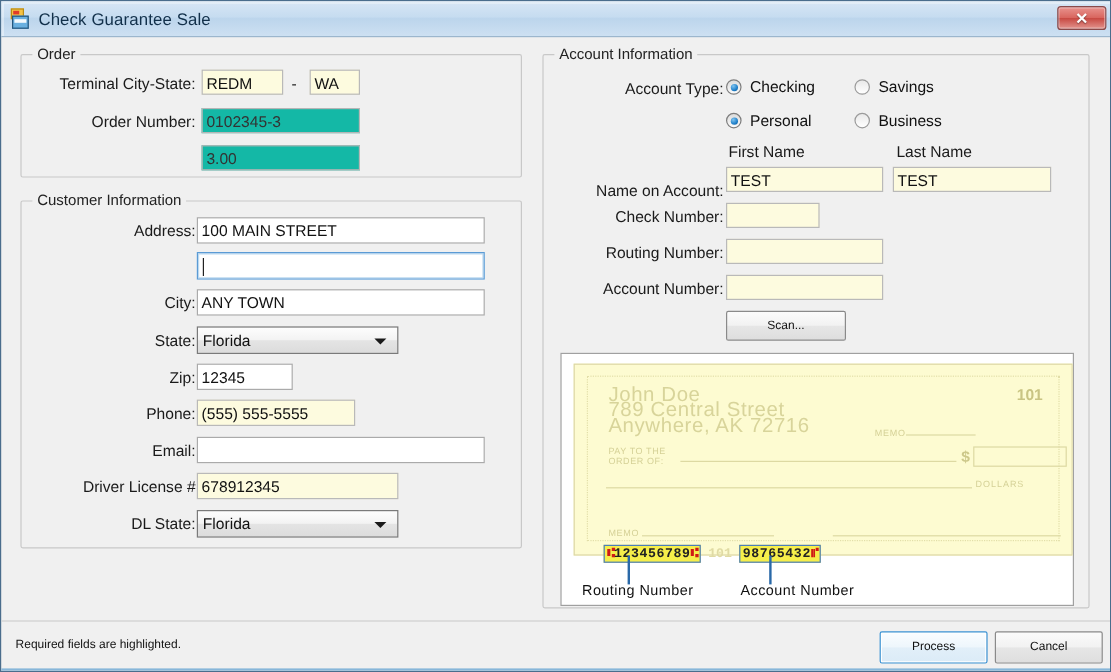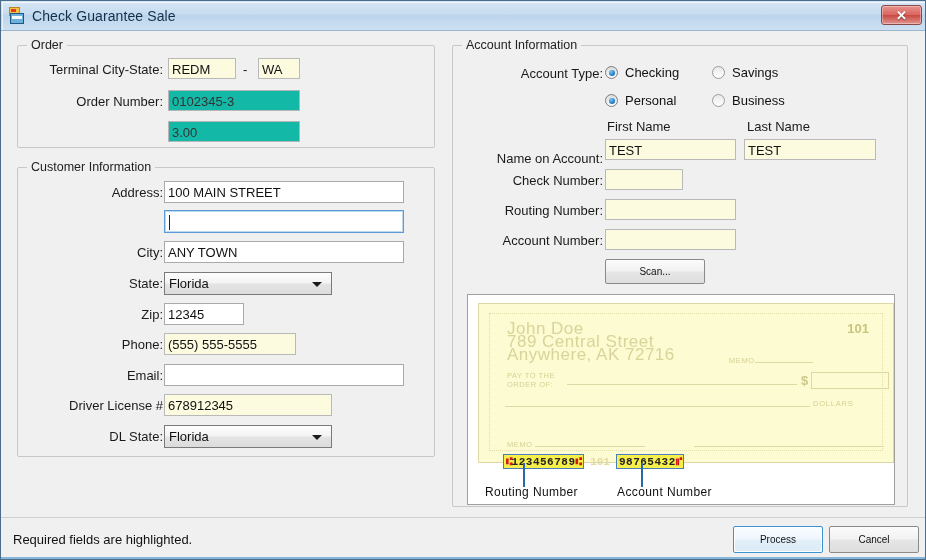--- a/index.html
+++ b/index.html
@@ -332,21 +332,21 @@
 
   
   .footer-sep {
     position: absolute;
     left: 0; right: 0;
     height: 1px;
     background: #d0d0d0;
   }
   .footer-note {
     position: absolute;
-    font-size: 13px;
+    font-size: 10px;
     color: #111;
     white-space: nowrap;
   }
   .bottom-accent {
     position: absolute;
     left: 0; bottom: 0;
     width: 926px; height: 2px;
     background: #87b6d9;
   }
 </style>

